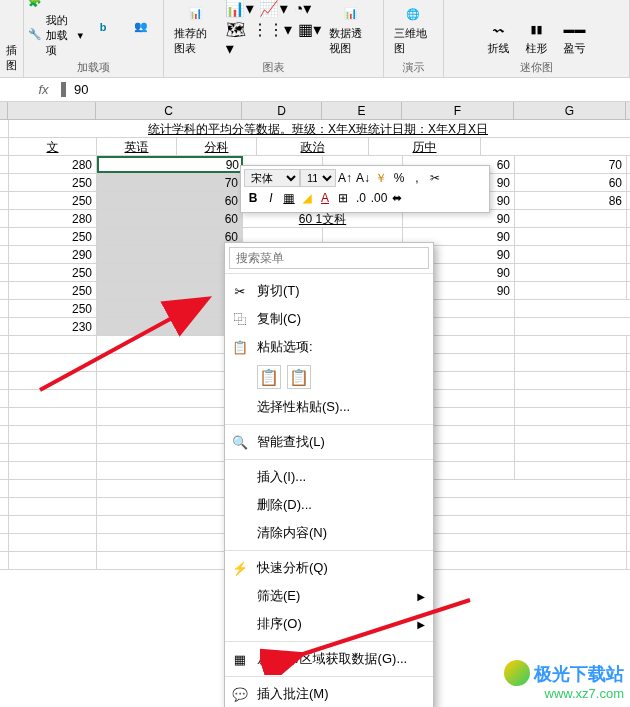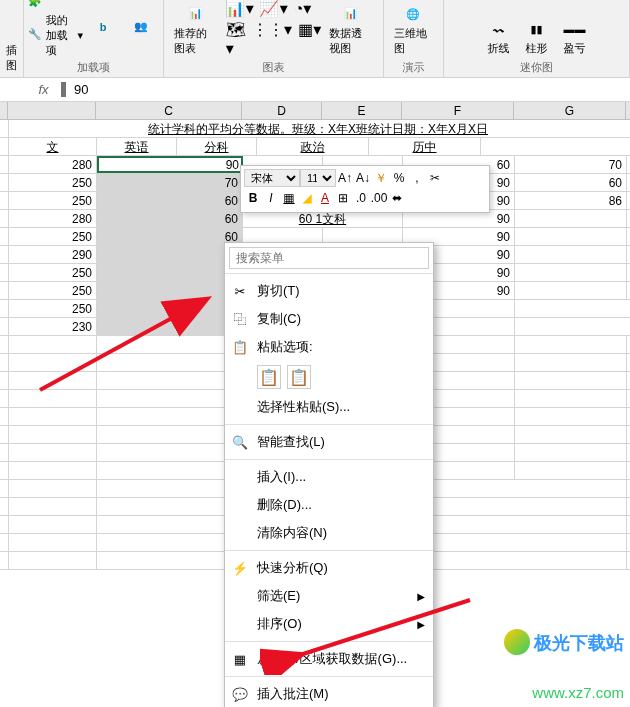--- a/index.html
+++ b/index.html
@@ -57,21 +57,21 @@
 .menu-sep { height: 1px; background: #e0e0e0; margin: 3px 0; }
 .paste-icons { display: flex; gap: 6px; padding: 4px 8px 4px 32px; }
 .paste-icon { width: 24px; height: 24px; border: 1px solid #ccc; display: flex; align-items: center; justify-content: center; cursor: pointer; }
 
 
 .arrow-svg { position: absolute; pointer-events: none; }
 
 
 .watermark { position: absolute; right: 6px; bottom: 6px; text-align: right; }
 .wm-title { font-size: 18px; color: #3399ff; font-weight: bold; }
-.wm-url { font-size: 15px; color: #33cc66; margin-top: 29px; }
+.wm-url { font-size: 13px; color: #33cc66; }
 </style>
 </head>
 <body>
 
 <div class="ribbon">
   <div class="ribbon-group" style="width:24px">
     <div class="ribbon-btn">
       <span>插图</span>
     </div>
   </div>

